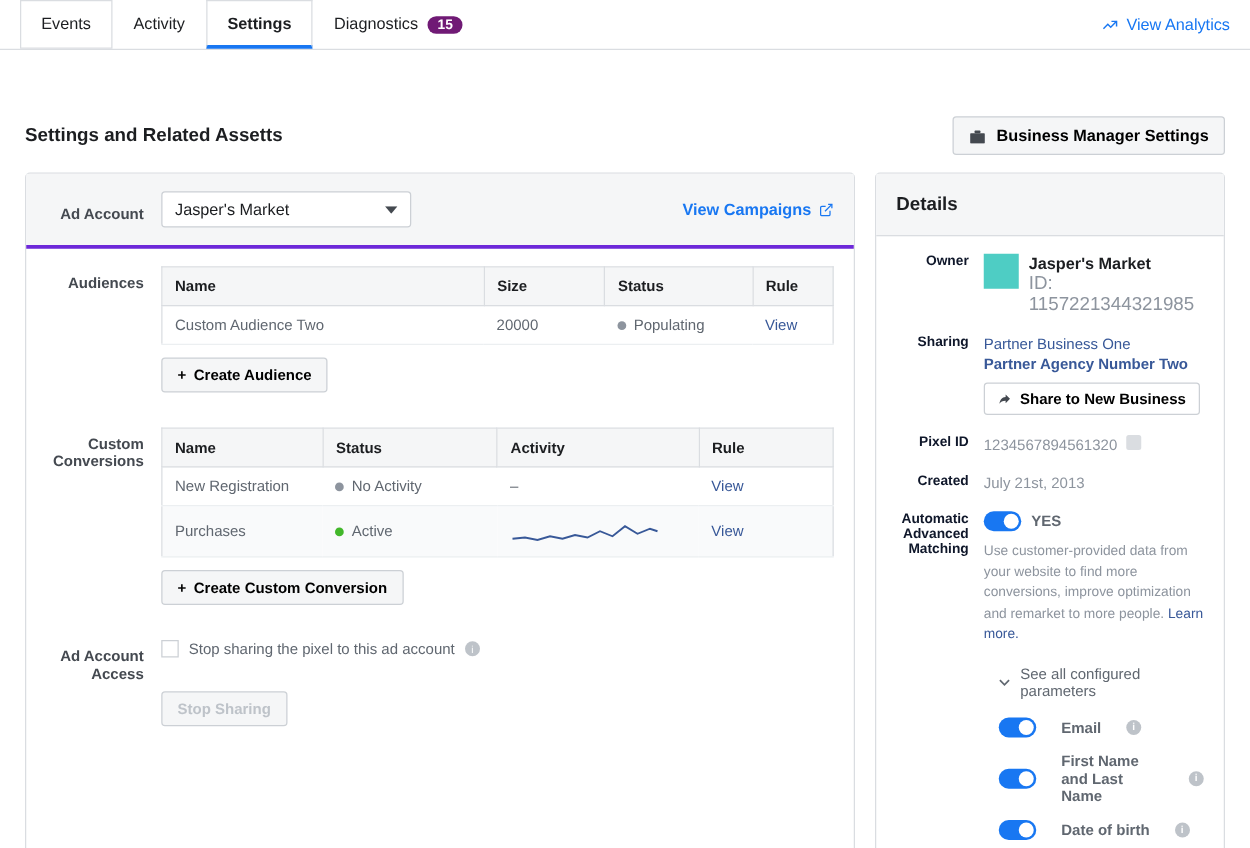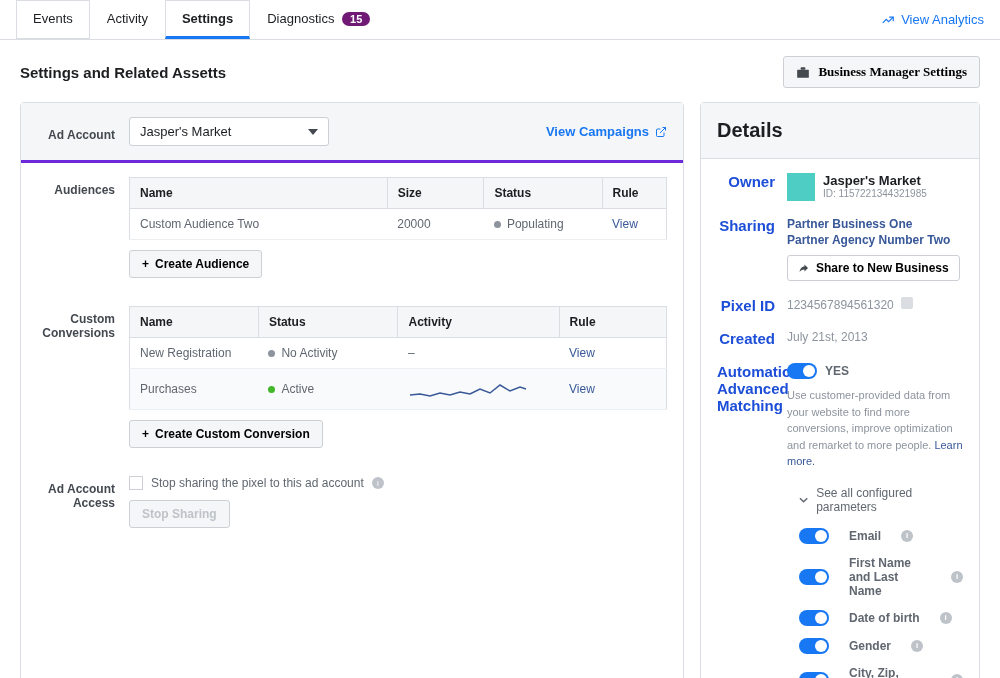--- a/index.html
+++ b/index.html
@@ -6,23 +6,23 @@
 body { font-family: -apple-system, BlinkMacSystemFont, "Segoe UI", Helvetica, Arial, sans-serif; font-size: 13px; color: #1c1e21; background: #fff; }
 .container { width: 1000px; }
 .top-bar { display: flex; justify-content: space-between; align-items: center; border-bottom: 1px solid #dadde1; padding: 0 16px; }
 .tabs { display: flex; }
 .tab { padding: 10px 16px; cursor: pointer; color: #1c1e21; border: 1px solid transparent; }
 .tab.active { font-weight: 700; border-bottom: 3px solid #1877f2; border-left: 1px solid #dadde1; border-right: 1px solid #dadde1; border-top: 1px solid #dadde1; }
 .tab.bordered { border: 1px solid #dadde1; }
 .badge { display: inline-block; background: #701a75; color: #fff; border-radius: 10px; padding: 1px 8px; font-size: 11px; font-weight: 700; margin-left: 4px; }
 .analytics-link { color: #1877f2; font-size: 13px; display: flex; align-items: center; gap: 6px; cursor: pointer; }
 .page-body { padding: 16px 20px; }
-.page-header { display: flex; justify-content: space-between; align-items: center; margin-bottom: 14px; }
+.page-header { display: flex; justify-content: space-between; align-items: center; margin-bottom: 14px; margin-top: 37px; }
 .page-title { font-size: 15px; font-weight: 700; }
-.bm-btn { background: #f5f6f7; border: 1px solid #ccd0d5; padding: 7px 12px; border-radius: 3px; cursor: pointer; display: flex; align-items: center; gap: 8px; font-weight: 600; font-size: 13px; font-family: Liberation Serif, serif; }
+.bm-btn { background: #f5f6f7; border: 1px solid #ccd0d5; padding: 7px 12px; border-radius: 3px; cursor: pointer; display: flex; align-items: center; gap: 8px; font-weight: 600; font-size: 13px; }
 .layout { display: flex; gap: 16px; }
 .main-panel { flex: 1; border: 1px solid #dadde1; border-radius: 4px; background: #fff; }
 .side-panel { width: 280px; border: 1px solid #dadde1; border-radius: 4px; background: #fff; }
 .section { display: flex; padding: 14px 16px; }
 .section + .section { border-top: none; }
 .section-top { background: #f5f6f7; border-bottom: 3px solid #6d28d9; align-items: center; }
 .label-col { width: 92px; text-align: right; padding-right: 14px; font-size: 12px; color: #444950; font-weight: 600; padding-top: 6px; flex-shrink: 0; }
 .content-col { flex: 1; }
 .dropdown { display: inline-flex; align-items: center; justify-content: space-between; border: 1px solid #ccd0d5; background: #fff; padding: 6px 10px; border-radius: 3px; width: 200px; cursor: pointer; }
 .campaigns-link { color: #1877f2; font-weight: 600; cursor: pointer; display: flex; align-items: center; gap: 6px; }
@@ -31,30 +31,30 @@
 th { background: #f5f6f7; text-align: left; padding: 8px 10px; font-size: 12px; font-weight: 700; border: 1px solid #dadde1; }
 td { padding: 8px 10px; font-size: 12px; border-bottom: 1px solid #eceff1; color: #606770; }
 tr:nth-child(even) td { background: #f9fafb; }
 .status-dot { display: inline-block; width: 7px; height: 7px; border-radius: 50%; margin-right: 6px; }
 .dot-green { background: #42b72a; }
 .dot-gray { background: #8d949e; }
 .link { color: #385898; cursor: pointer; }
 .create-btn { margin-top: 10px; display: inline-flex; align-items: center; gap: 6px; border: 1px solid #ccd0d5; background: #f5f6f7; padding: 6px 12px; border-radius: 3px; cursor: pointer; font-size: 12px; font-weight: 600; }
 .checkbox-row { display: flex; align-items: center; gap: 8px; color: #606770; font-size: 12px; }
 .checkbox { width: 14px; height: 14px; border: 1px solid #ccd0d5; background: #fff; display: inline-block; }
-.stop-btn { margin-top: 10px; border: 1px solid #ccd0d5; background: #f5f6f7; color: #bec3c9; padding: 6px 12px; border-radius: 3px; font-size: 12px; font-weight: 600; text-align: right; }
-.side-header { padding: 16px; font-weight: 700; font-size: 20px; border-bottom: 1px solid #dadde1; background: #f5f6f7; }
+.stop-btn { margin-top: 27px; border: 1px solid #ccd0d5; background: #f5f6f7; color: #bec3c9; padding: 6px 12px; border-radius: 3px; font-size: 12px; font-weight: 600; text-align: right; }
+.side-header { padding: 16px; font-weight: 700; font-size: 15px; border-bottom: 1px solid #dadde1; background: #f5f6f7; }
 .side-body { padding: 14px 16px; }
 .detail-row { display: flex; margin-bottom: 16px; }
-.detail-label { width: 70px; text-align: right; padding-right: 12px; font-size: 15px; font-weight: 600; color: #1d4ed8; flex-shrink: 0; }
+.detail-label { width: 70px; text-align: right; padding-right: 12px; font-size: 11px; font-weight: 600; color: #0f172a; flex-shrink: 0; }
 .detail-value { flex: 1; font-size: 12px; }
 .owner-box { display: flex; gap: 8px; }
 .owner-avatar { width: 28px; height: 28px; background: #4ecdc4; flex-shrink: 0; }
 .owner-name { font-weight: 700; font-size: 13px; }
-.owner-id { color: #8d949e; font-size: 10px; }
+.owner-id { color: #8d949e; font-size: 15px; }
 .share-btn { margin-top: 8px; display: inline-flex; align-items: center; gap: 6px; border: 1px solid #ccd0d5; background: #fff; padding: 5px 10px; border-radius: 3px; cursor: pointer; font-size: 12px; font-weight: 600; }
 .muted { color: #8d949e; }
 .toggle-row { display: flex; align-items: center; gap: 8px; margin-bottom: 8px; }
 .toggle { width: 30px; height: 16px; border-radius: 10px; background: #1877f2; position: relative; flex-shrink: 0; cursor: pointer; }
 .toggle::after { content: ""; position: absolute; width: 12px; height: 12px; background: #fff; border-radius: 50%; top: 2px; left: 16px; }
 .aam-desc { color: #8d949e; font-size: 11px; line-height: 1.5; margin-top: 4px; }
 .param-row { display: flex; align-items: center; gap: 20px; font-size: 12px; color: #606770; margin-bottom: 12px; font-weight: 600; }
 .info-icon { width: 12px; height: 12px; border-radius: 50%; background: #bec3c9; color: #fff; font-size: 8px; display: inline-flex; align-items: center; justify-content: center; flex-shrink: 0; }
 .expand-row { display: flex; align-items: center; gap: 8px; font-size: 12px; color: #606770; margin-bottom: 14px; cursor: pointer; }
 .sparkline { width: 120px; height: 24px; }
@@ -210,21 +210,21 @@
               <div>
                 <div class="owner-name">Jasper's Market</div>
                 <div class="owner-id">ID: 1157221344321985</div>
               </div>
             </div>
           </div>
 
           <div class="detail-row">
             <div class="detail-label">Sharing</div>
             <div class="detail-value">
-              <div class="link" style="font-weight:700;margin-bottom:2px">Partner Business One</div>
+              <div class="link" style="font-weight:400;margin-bottom:2px">Partner Business One</div>
               <div class="link" style="font-weight:600">Partner Agency Number Two</div>
               <button class="share-btn">
                 <svg width="12" height="12" viewBox="0 0 24 24" fill="#444950">
                     <path d="M13 5l7 7-7 7v-4c-5 0-8 2-10 5 1-6 4-11 10-11V5z"></path>
                   </svg>
                 <span>Share to New Business</span>
               </button>
             </div>
           </div>
 

